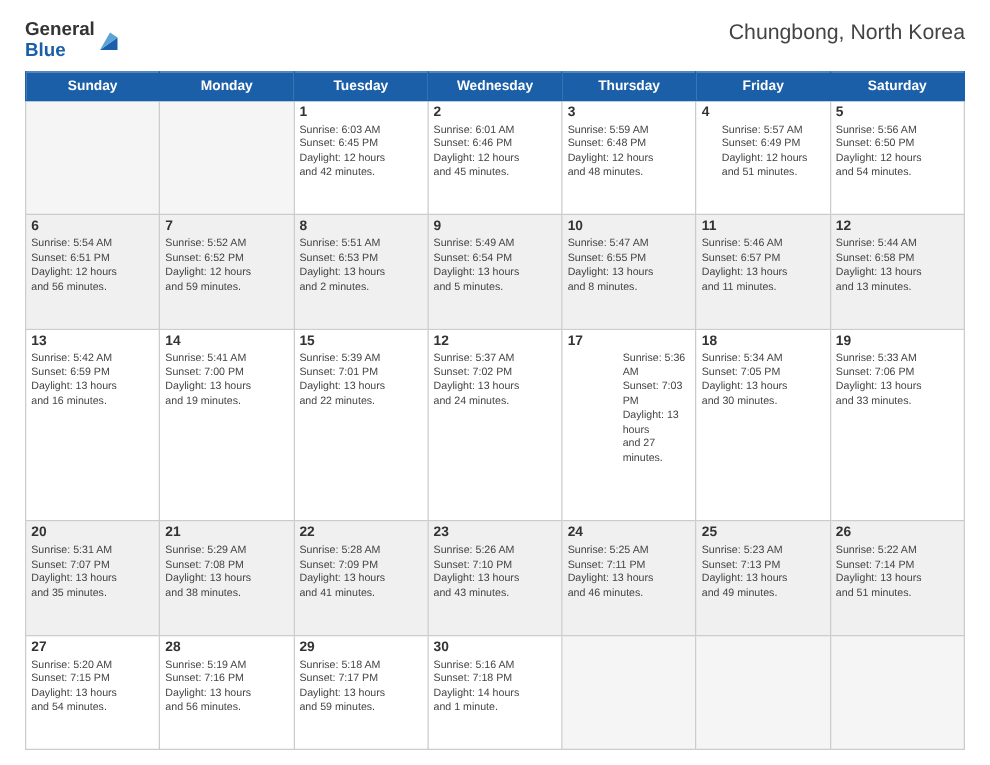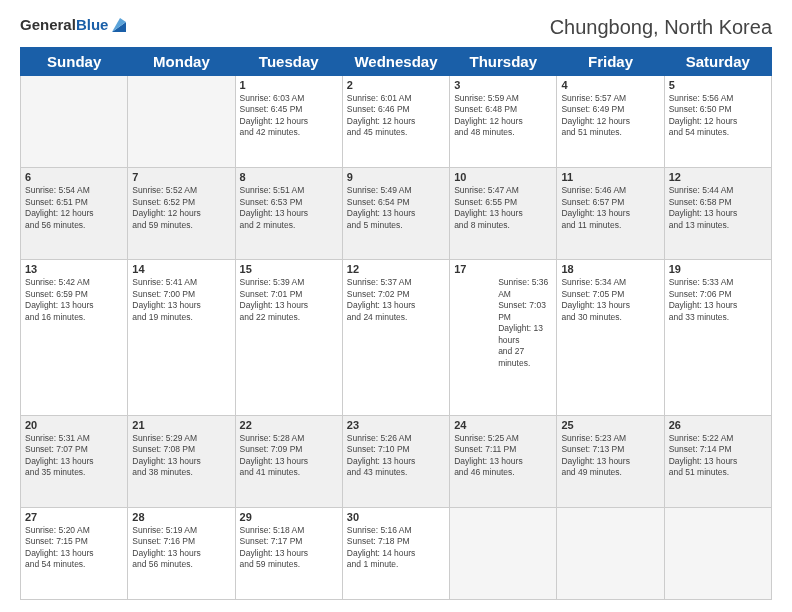--- a/index.html
+++ b/index.html
@@ -22,20 +22,21 @@
       align-items: flex-start;
       justify-content: space-between;
       margin-bottom: 8px;
     }
     .logo {
       display: flex;
       align-items: center;
     }
     .logo-text {
       display: flex;
+      flex-direction: column;
       line-height: 1.1;
     }
     .logo-general {
       font-size: 15px;
       font-weight: bold;
       color: #333;
     }
     .logo-blue {
       font-size: 15px;
       font-weight: bold;
@@ -48,34 +49,34 @@
     }
     .title-block {
       text-align: right;
     }
     .title-month {
       font-size: 32px;
       font-weight: bold;
       color: #222;
     }
     .title-location {
-      font-size: 20px;
+      font-size: 17px;
       color: #444;
     }
     .calendar {
       flex: 1;
       border: 1px solid #ccc;
       border-collapse: collapse;
       width: 100%;
       table-layout: fixed;
     }
     .calendar th {
       background: #1a5fa8;
       color: #fff;
-      font-size: 15px;
+      font-size: 11px;
       font-weight: bold;
       padding: 5px 4px;
       border: 1px solid #1a5fa8;
       text-align: center;
     }
     .calendar td {
       border: 1px solid #ccc;
       vertical-align: top;
       padding: 3px 4px;
       font-size: 9px;
@@ -153,21 +154,21 @@
           </td>
           <td>
             <span class="day-num">3</span>
             <div class="day-info" style="white-space: pre-line;">Sunrise: 5:59 AM
 Sunset: 6:48 PM
 Daylight: 12 hours
 and 48 minutes.</div>
           </td>
           <td>
             <span class="day-num">4</span>
-            <div class="day-info" style="white-space: pre-line;">Sunrise: 5:57 AM
+            <div class="day-info" style="white-space: pre-line; margin-left: 16px;">Sunrise: 5:57 AM
 Sunset: 6:49 PM
 Daylight: 12 hours
 and 51 minutes.</div>
           </td>
           <td>
             <span class="day-num">5</span>
             <div class="day-info" style="white-space: pre-line;">Sunrise: 5:56 AM
 Sunset: 6:50 PM
 Daylight: 12 hours
 and 54 minutes.</div>

